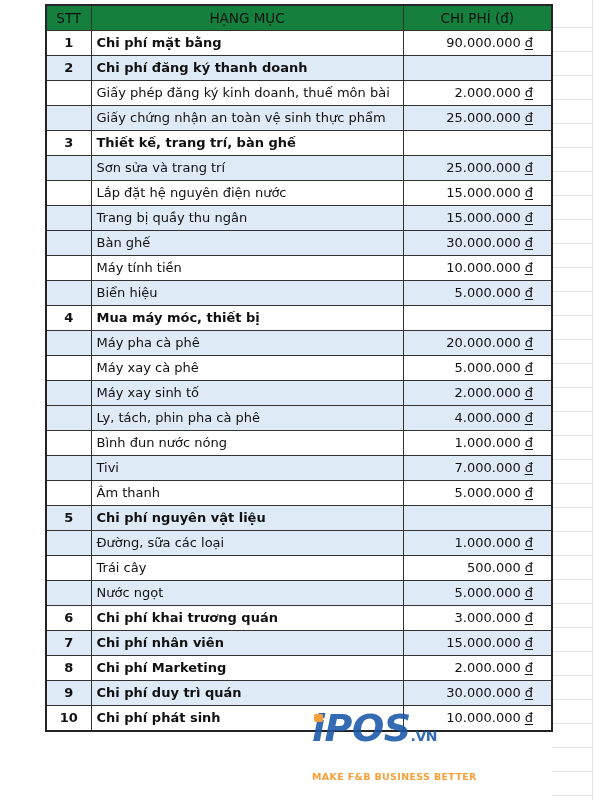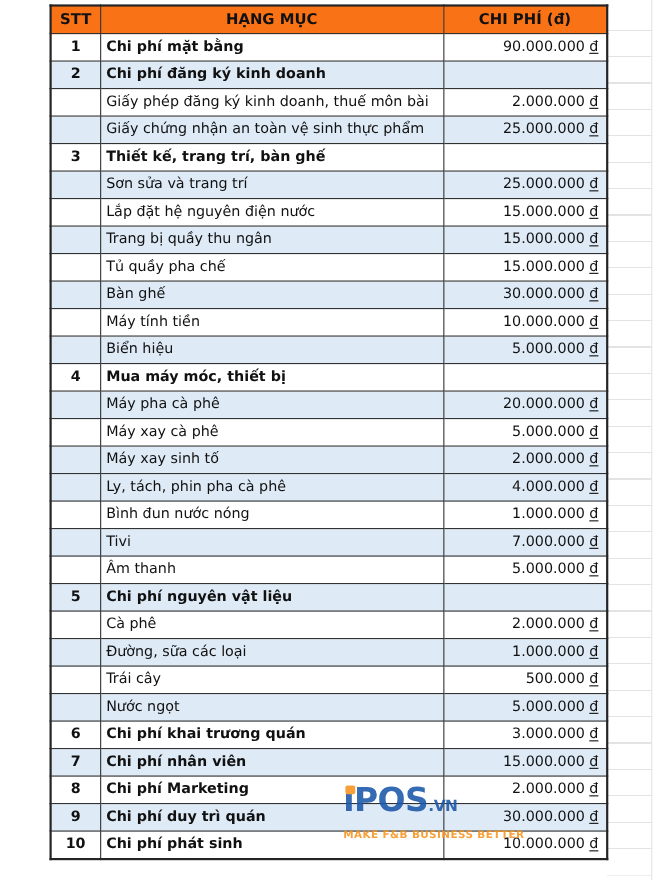--- a/index.html
+++ b/index.html
@@ -14,34 +14,34 @@
     background:repeating-linear-gradient(to bottom, transparent 0 23px, #e3e3e3 23px 24px);
   }
   table.cost-table {
     position:absolute; left:45px; top:4px; width:506px;
     border-collapse:collapse; table-layout:fixed; border:2px solid #242424;
   }
   .cost-table th, .cost-table td {
     border:1px solid #323232; height:24px; padding:0;
     font-size:13px; line-height:24px; vertical-align:middle; white-space:nowrap;
   }
-  .cost-table thead th { background:#f97316; font-weight:700; text-align:center; font-size:13.5px; }
+  .cost-table thead th { background:#15803d; font-weight:400; text-align:center; font-size:13.5px; }
   td.no { text-align:center; font-weight:700; }
   td.item { text-align:left; padding-left:5px; }
   tr.bold td.item { font-weight:700; }
   tr.alt td { background:#DEEAF6; }
-  td.amount { text-align:right; padding-right:7px; }
+  td.amount { text-align:right; padding-right:18px; }
   .cur { text-decoration:underline; text-underline-offset:2px; margin-left:4px; }
   
   .watermark { position:absolute; left:312px; top:713px; opacity:0.88; z-index:5; }
   .brand { position:relative; color:#1a57a8; line-height:30px; white-space:nowrap; }
-  .brand-main { font-size:30px; font-weight:800; letter-spacing:-0.5px; }
+  .brand-main { font-size:38px; font-weight:800; letter-spacing:-0.5px;font-style:italic; }
   .brand-suffix { font-size:14px; font-weight:800; letter-spacing:-0.5px; }
   .i-dot { position:absolute; left:2px; top:1px; width:9px; height:8px; background:#F7941D; border-radius:2px; }
-  .tagline { color:#F7941D; font-size:9.5px; font-weight:700; letter-spacing:0.35px; margin-top:6px; white-space:nowrap; }
+  .tagline { color:#F7941D; font-size:9.5px; font-weight:700; letter-spacing:0.35px; margin-top:20px; white-space:nowrap; }
 </style>
 </head>
 <body>
 
 <div class="grid-vline"></div>
 <div class="grid-strip"></div>
 
 <table class="cost-table">
   <colgroup>
     <col style="width:45px">
@@ -56,21 +56,21 @@
     </tr>
   </thead>
   <tbody>
       <tr class="bold">
     <td class="no">1</td>
     <td class="item">Chi phí mặt bằng</td>
     <td class="amount"><span class="amt">90.000.000</span><span class="cur">đ</span></td>
   </tr>
       <tr class="alt bold">
     <td class="no">2</td>
-    <td class="item">Chi phí đăng ký kinh doanh</td>
+    <td class="item">Chi phí đăng ký thanh doanh</td>
     <td class="amount"></td>
   </tr>
       <tr>
     <td class="no"></td>
     <td class="item">Giấy phép đăng ký kinh doanh, thuế môn bài</td>
     <td class="amount"><span class="amt">2.000.000</span><span class="cur">đ</span></td>
   </tr>
       <tr class="alt">
     <td class="no"></td>
     <td class="item">Giấy chứng nhận an toàn vệ sinh thực phẩm</td>
@@ -89,25 +89,20 @@
       <tr>
     <td class="no"></td>
     <td class="item">Lắp đặt hệ nguyên điện nước</td>
     <td class="amount"><span class="amt">15.000.000</span><span class="cur">đ</span></td>
   </tr>
       <tr class="alt">
     <td class="no"></td>
     <td class="item">Trang bị quầy thu ngân</td>
     <td class="amount"><span class="amt">15.000.000</span><span class="cur">đ</span></td>
   </tr>
-      <tr>
-    <td class="no"></td>
-    <td class="item">Tủ quầy pha chế</td>
-    <td class="amount"><span class="amt">15.000.000</span><span class="cur">đ</span></td>
-  </tr>
       <tr class="alt">
     <td class="no"></td>
     <td class="item">Bàn ghế</td>
     <td class="amount"><span class="amt">30.000.000</span><span class="cur">đ</span></td>
   </tr>
       <tr>
     <td class="no"></td>
     <td class="item">Máy tính tiền</td>
     <td class="amount"><span class="amt">10.000.000</span><span class="cur">đ</span></td>
   </tr>
@@ -153,25 +148,20 @@
   </tr>
       <tr>
     <td class="no"></td>
     <td class="item">Âm thanh</td>
     <td class="amount"><span class="amt">5.000.000</span><span class="cur">đ</span></td>
   </tr>
       <tr class="alt bold">
     <td class="no">5</td>
     <td class="item">Chi phí nguyên vật liệu</td>
     <td class="amount"></td>
-  </tr>
-      <tr>
-    <td class="no"></td>
-    <td class="item">Cà phê</td>
-    <td class="amount"><span class="amt">2.000.000</span><span class="cur">đ</span></td>
   </tr>
       <tr class="alt">
     <td class="no"></td>
     <td class="item">Đường, sữa các loại</td>
     <td class="amount"><span class="amt">1.000.000</span><span class="cur">đ</span></td>
   </tr>
       <tr>
     <td class="no"></td>
     <td class="item">Trái cây</td>
     <td class="amount"><span class="amt">500.000</span><span class="cur">đ</span></td>

